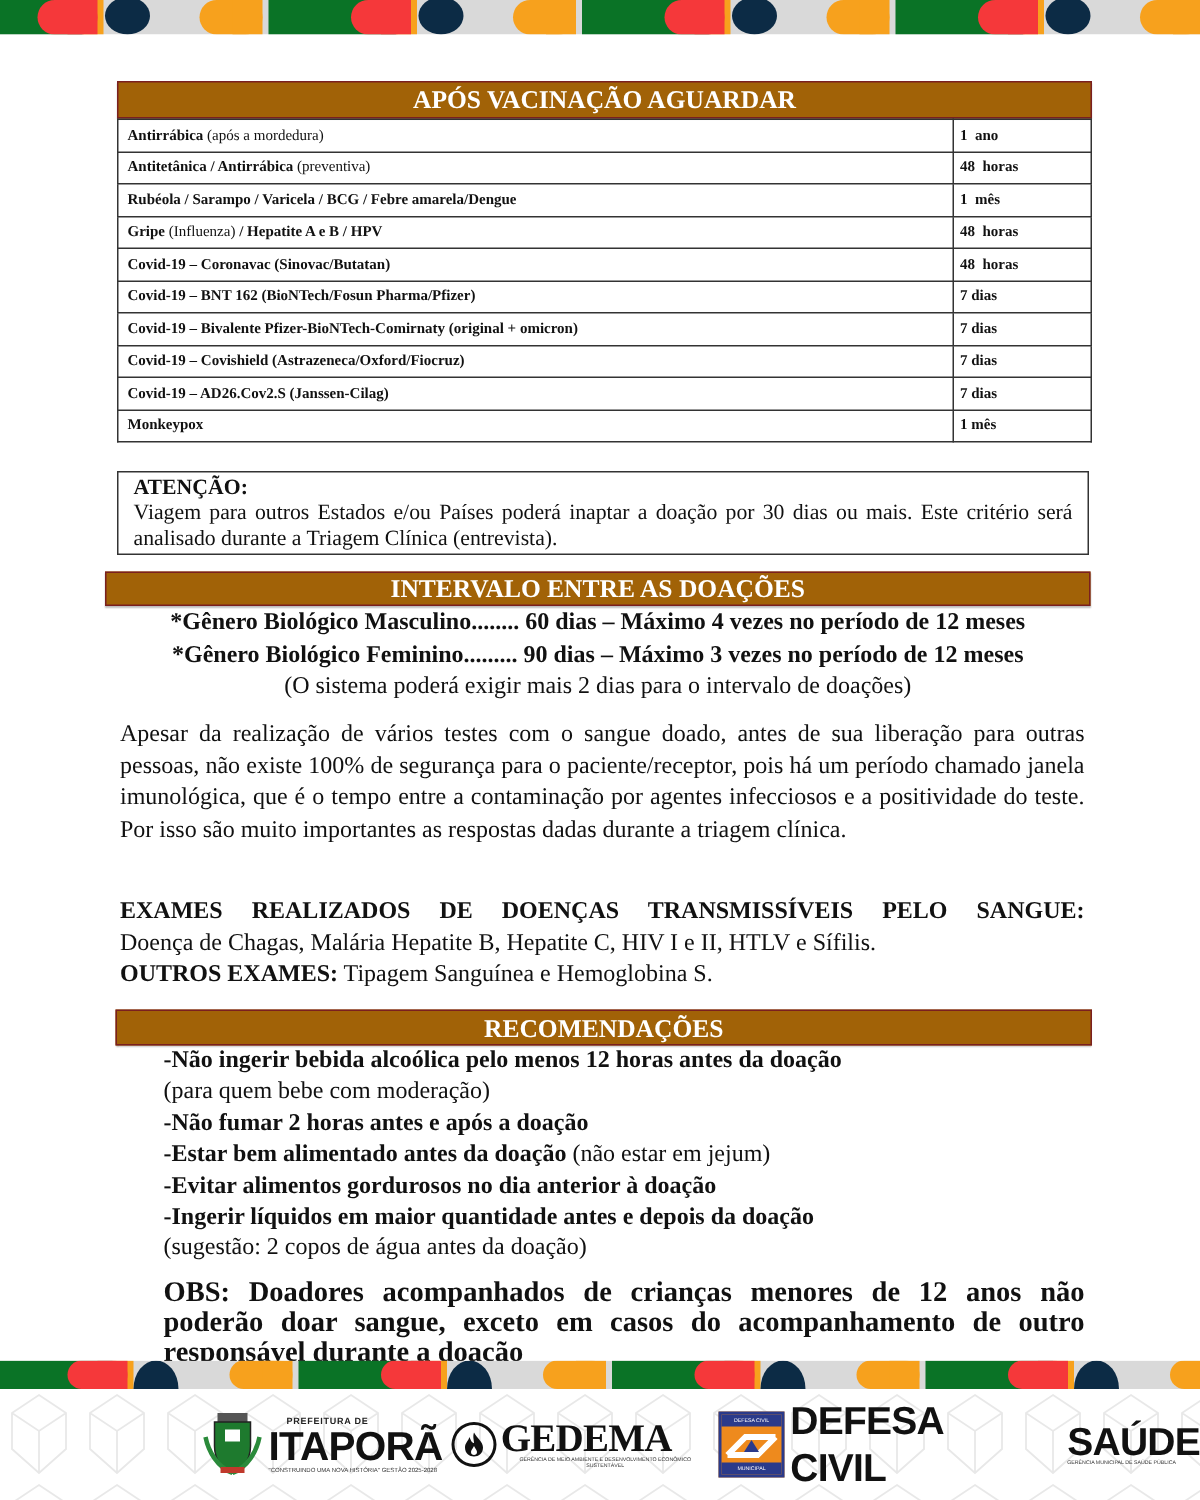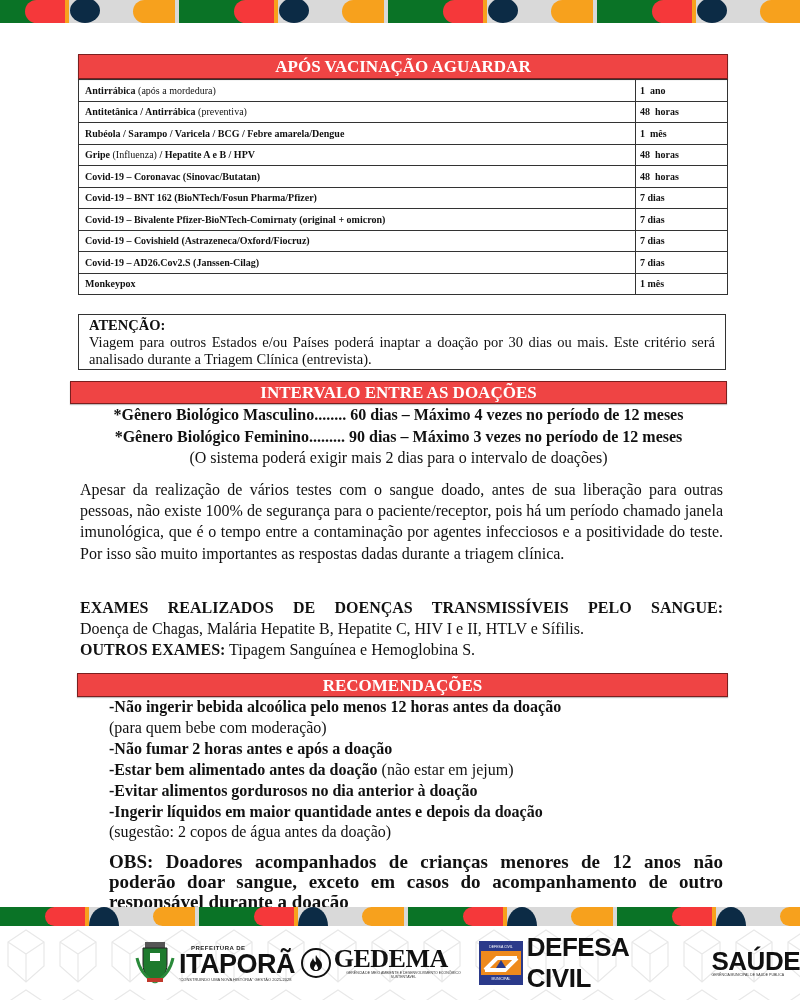--- a/index.html
+++ b/index.html
@@ -5,21 +5,21 @@
   * { box-sizing: border-box; margin: 0; padding: 0; }
   html, body { width: 800px; height: 1000px; background: #ffffff; overflow: hidden; }
   body { position: relative; font-family: "Liberation Serif", serif; color: #111; }
 
   .stripe { position: absolute; left: 0; width: 800px; overflow: hidden; }
   .stripe.top { top: 0; height: 23px; }
   .stripe.bottom { top: 907px; height: 19px; }
   .stripe svg { display: block; }
 
   .redbar {
-    position: absolute; background: #ef4444; color: #ffffff;
+    position: absolute; background: #a16207; color: #ffffff;
     font-family: "Liberation Serif", serif; font-weight: bold;
     text-align: center; border: 1px solid #7a1f1f;
     box-shadow: 0 1px 1px rgba(0,0,0,0.25);
   }
   #bar1 { left: 78px; top: 54px; width: 650px; height: 25px; font-size: 17px; line-height: 24px; }
   #bar2 { left: 70px; top: 381px; width: 657px; height: 23px; font-size: 17px; line-height: 22px; }
   #bar3 { left: 77px; top: 673px; width: 651px; height: 24px; font-size: 17px; line-height: 23px; }
 
   table.vac {
     position: absolute; left: 78px; top: 79px; width: 650px;

